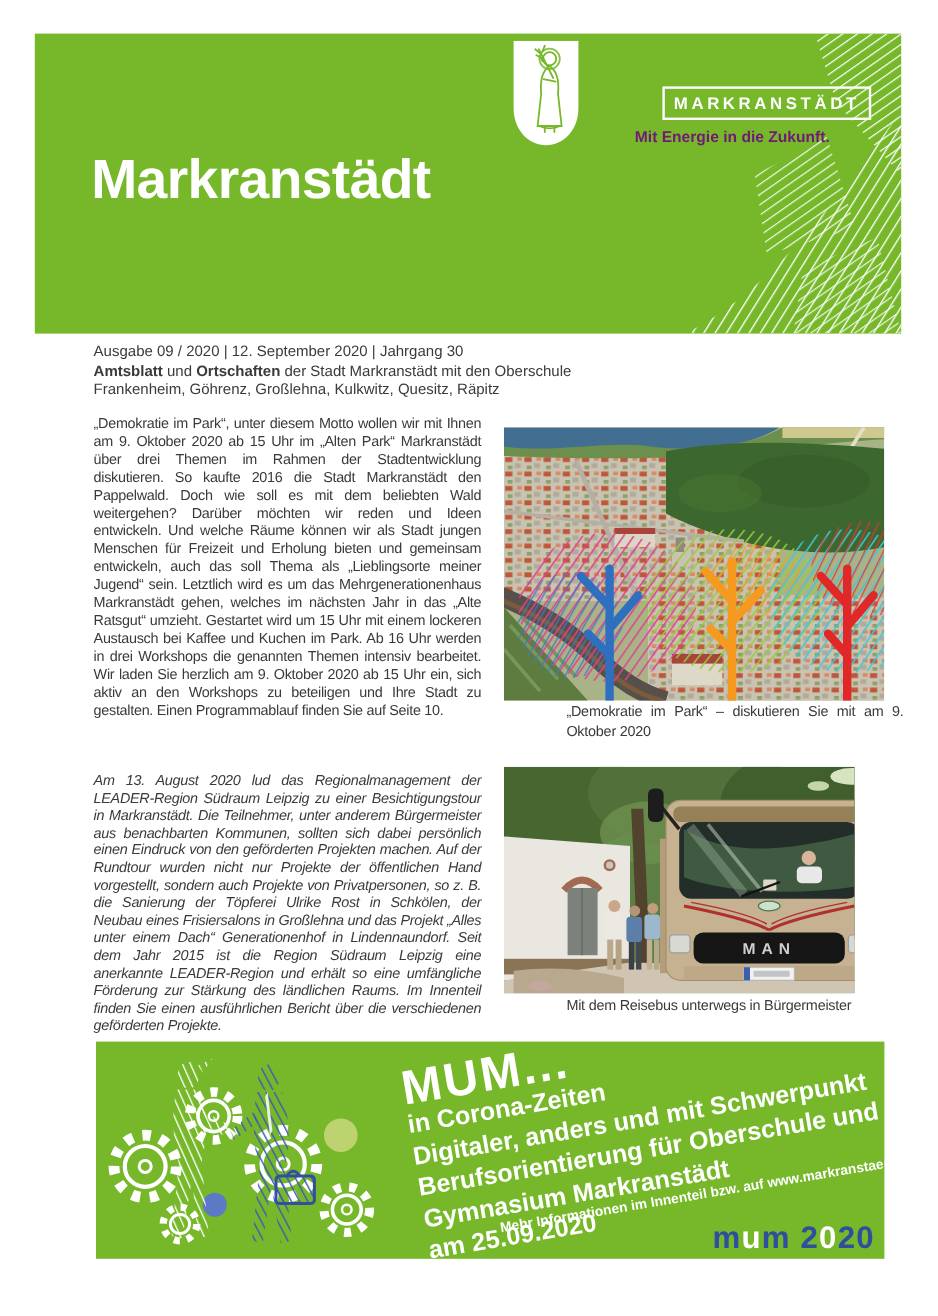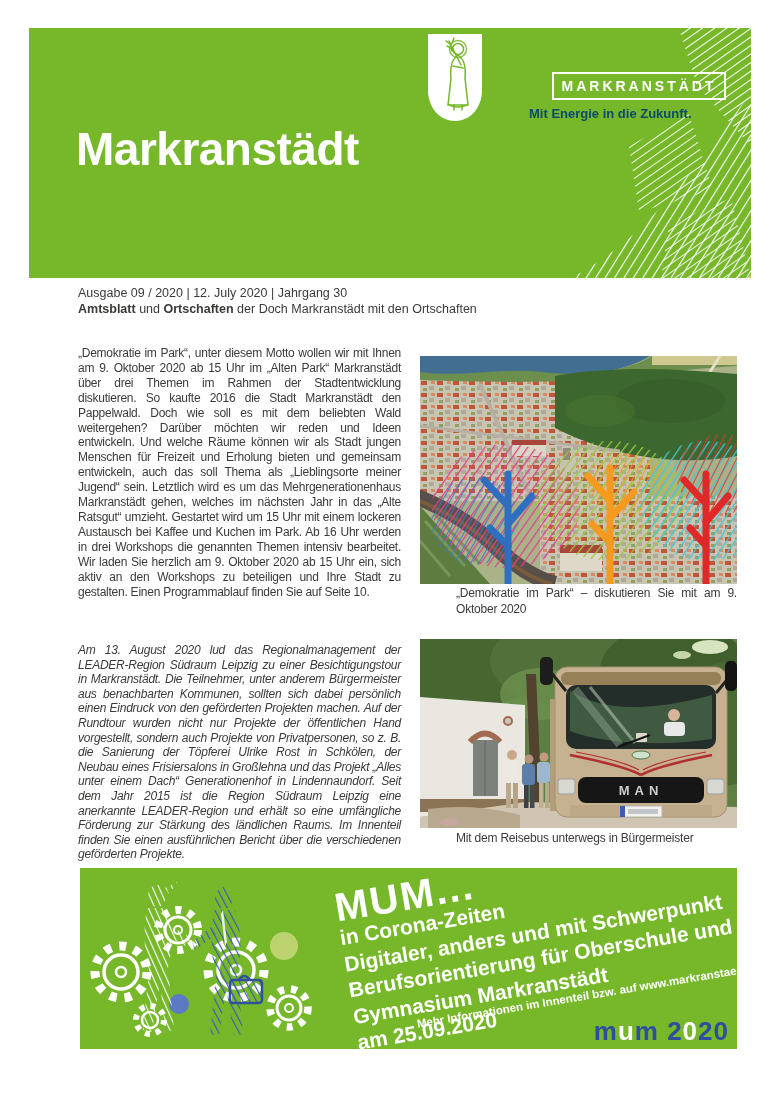--- a/index.html
+++ b/index.html
@@ -7,37 +7,37 @@
         font-family:"Liberation Sans",sans-serif;color:#3a3a38;}
 
   
   .header{position:absolute;left:29px;top:28px;width:722px;height:250px;background:#76b82a;overflow:hidden;}
   .hatch{position:absolute;right:0;top:0;width:330px;height:250px;}
   .masthead{position:absolute;left:47px;top:96px;color:#fff;font-weight:bold;
             font-size:46px;line-height:51px;letter-spacing:-0.5px;}
   .shield{position:absolute;left:398px;top:6px;width:56px;height:88px;}
   .logobox{position:absolute;left:523px;top:44px;width:170px;height:24px;border:2px solid #fff;
            color:#fff;font-weight:bold;font-size:14px;letter-spacing:3px;text-align:center;line-height:24px;}
-  .tagline{position:absolute;left:500px;top:78px;color:#0c4a6e;font-weight:bold;font-size:13px;}
+  .tagline{position:absolute;left:500px;top:78px;color:#701a75;font-weight:bold;font-size:13px;}
 
   
   .issue{position:absolute;left:78px;top:286px;width:420px;font-size:12.5px;line-height:15.6px;}
   .issue b{font-weight:bold;text-align:center;}
 
   
   .para{position:absolute;left:78px;width:323px;font-size:12px;line-height:14.9px;
         text-align:justify;letter-spacing:-0.25px;}
   .para1{top:346px;}
   .para2{top:643px;line-height:14.6px;font-style:italic;}
 
   
   .photo{position:absolute;left:420px;overflow:hidden;}
   .photo.aerial{top:356px;width:317px;height:228px;}
-  .photo.bus{top:639px;width:317px;height:189px;}
-  .caption{position:absolute;left:456px;width:281px;font-size:12px;line-height:15.5px;text-align:justify;letter-spacing:-0.2px;}
+  .photo.bus{top:639px;width:292px;height:189px;}
+  .caption{position:absolute;left:472px;width:281px;font-size:12px;line-height:15.5px;text-align:justify;letter-spacing:-0.2px;}
   .cap1{top:586px;}
   .cap2{top:831px;}
 
   
   .banner{position:absolute;left:80px;top:868px;width:657px;height:181px;background:#76b82a;overflow:hidden;}
   .banner-art{position:absolute;left:6px;top:4px;width:252px;height:174px;}
   .mum-rot{position:absolute;left:252px;top:22px;color:#fff;transform:rotate(-9.5deg);
            transform-origin:left top;white-space:nowrap;}
   .mum-head{font-size:40px;font-weight:bold;letter-spacing:2px;line-height:36px;}
   .mum-line{font-size:21px;font-weight:bold;line-height:26.5px;}
@@ -84,22 +84,23 @@
         <path d="M24,11 L19,7 M26,15 L20,12 M25,9 L27,4 M23,13 L25,17"></path>
         <path d="M27,71 L27,76 M35,71 L35,76"></path>
       </g>
     </svg>
 
     <div class="logobox">MARKRANSTÄDT</div>
     <div class="tagline">Mit Energie in die Zukunft.</div>
   </div>
 
   <div class="issue">
-    <div>Ausgabe 09 / 2020 | 12. July 2020 | Jahrgang 30</div>
-    <div><b>Amtsblatt</b><span> und </span><b>Ortschaften</b><span> der Doch Markranstädt mit den Ortschaften</span></div>
+    <div>Ausgabe 09 / 2020 | 12. September 2020 | Jahrgang 30</div>
+    <div><b>Amtsblatt</b><span> und </span><b>Ortschaften</b><span> der Stadt Markranstädt mit den Oberschule</span></div>
+    <div>Frankenheim, Göhrenz, Großlehna, Kulkwitz, Quesitz, Räpitz</div>
   </div>
 
   <div class="para para1">„Demokratie im Park“,  unter diesem Motto wollen wir mit Ihnen am 9. Oktober 2020 ab 15 Uhr im „Alten Park“ Markranstädt über drei Themen im Rahmen der Stadtentwicklung diskutieren. So kaufte 2016 die Stadt Markranstädt den Pappelwald. Doch wie soll es mit dem beliebten Wald weitergehen? Darüber möchten wir reden und Ideen entwickeln. Und welche Räume können wir als Stadt jungen Menschen für Freizeit und Erholung bieten und gemeinsam entwickeln, auch das soll Thema als „Lieblingsorte meiner Jugend“ sein. Letztlich wird es um das Mehrgenerationenhaus Markranstädt gehen, welches im nächsten Jahr in das „Alte Ratsgut“ umzieht. Gestartet wird um 15 Uhr mit einem lockeren Austausch bei Kaffee und Kuchen im Park. Ab 16 Uhr werden in drei Workshops die genannten Themen intensiv bearbeitet. Wir laden Sie herzlich am 9. Oktober 2020 ab 15 Uhr ein, sich aktiv an den Workshops zu beteiligen und Ihre Stadt zu gestalten. Einen Programmablauf finden Sie auf Seite 10.</div>
   <div class="para para2">Am 13. August 2020 lud das Regionalmanagement der LEADER-Region Südraum Leipzig zu einer Besichtigungstour in Markranstädt. Die Teilnehmer, unter anderem Bürgermeister aus benachbarten Kommunen, sollten sich dabei persönlich einen Eindruck von den geförderten Projekten machen. Auf der Rundtour wurden nicht nur Projekte der öffentlichen Hand vorgestellt, sondern auch Projekte von Privatpersonen, so z. B. die Sanierung der Töpferei Ulrike Rost in Schkölen, der Neubau eines Frisiersalons in Großlehna und das Projekt „Alles unter einem Dach“ Generationenhof in Lindennaundorf. Seit dem Jahr 2015 ist die Region Südraum Leipzig eine anerkannte LEADER-Region und erhält so eine umfängliche Förderung zur Stärkung des ländlichen Raums. Im Innenteil finden Sie einen ausführlichen Bericht über die verschiedenen geförderten Projekte.</div>
 
   <div class="photo aerial">
     <svg viewBox="0 0 317 228" width="317" height="228">
       <defs>
         <pattern id="town" width="16" height="12" patternUnits="userSpaceOnUse">
           <rect width="16" height="12" fill="#c9c3b2"></rect>

